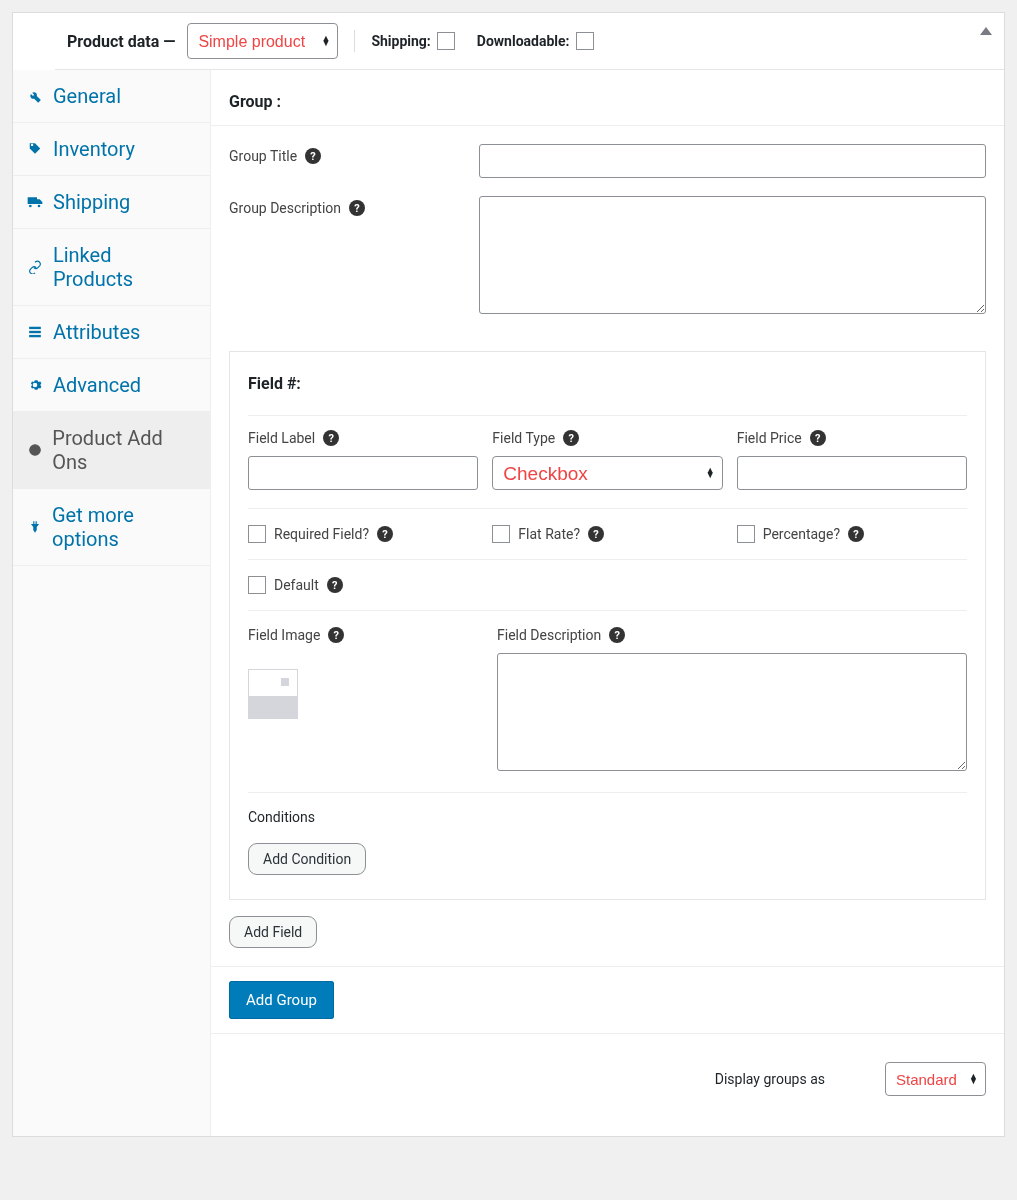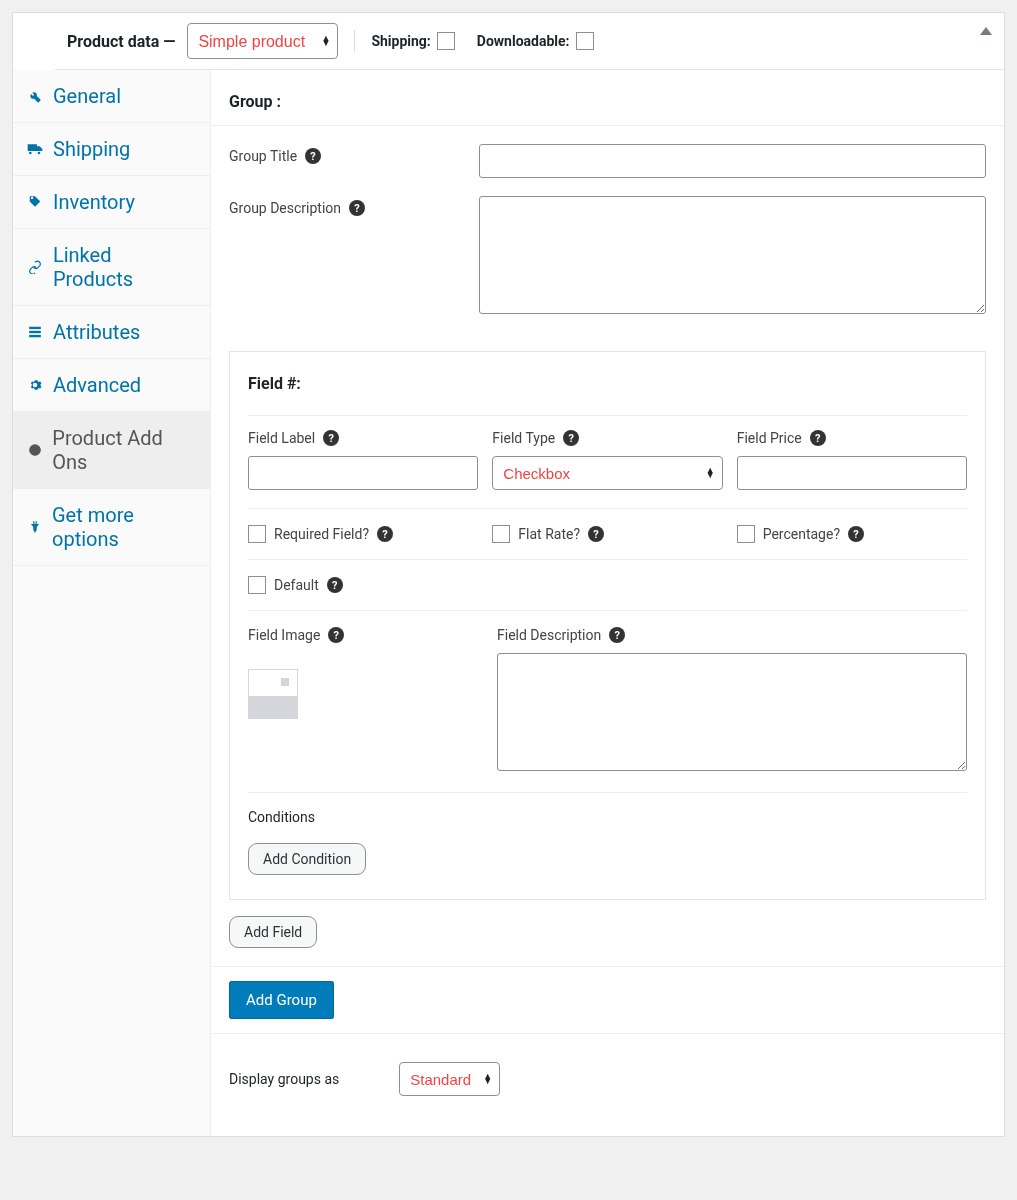--- a/index.html
+++ b/index.html
@@ -184,21 +184,21 @@
     border-top: 1px solid #eee;
     padding-top: 14px;
   }
   .triple .col .lab, .halfrow .lab2 {
     display: flex;
     align-items: center;
     gap: 8px;
     margin-bottom: 10px;
     color: #444;
   }
-  .triple .select-wrap select { width: 100%; font-size: 15px; height: 34px; }
+  .triple .select-wrap select { width: 100%; font-size: 19px; height: 34px; }
   .checkrow {
     display: grid;
     grid-template-columns: 1fr 1fr 1fr;
     gap: 14px;
     border-top: 1px solid #eee;
     padding: 16px 0;
     margin-top: 18px;
   }
   .checkrow .citm, .singlecheck .citm {
     display: flex;
@@ -265,20 +265,21 @@
     margin-top: 18px;
     padding: 24px 18px;
     border-top: 1px solid #eee;
   }
   .display-row {
     border-top: 1px solid #eee;
     padding: 28px 18px 10px;
     display: flex;
     align-items: center;
     gap: 60px;
+    justify-content: flex-end;
   }
   .display-row .select-wrap select { font-size: 15px; height: 34px; padding-right: 28px;}
 </style>
 </head>
 <body>
 
 <div class="panel">
   <div class="panel-header">
     <span class="title">Product data —</span>
     <span class="select-wrap">
@@ -307,33 +308,33 @@
       <div class="tab">
         <span class="ico">
             <svg width="14" height="14" viewBox="0 0 24 24" fill="#0073aa">
               <path d="M22 19l-7-7c.6-1.7.2-3.7-1.2-5.1-1.8-1.8-4.7-1.9-6.6-.3l3.4 3.4-2.1 2.1L5.1 8.7c-1.6 1.9-1.5 4.8.3 6.6 1.4 1.4 3.4 1.8 5.1 1.2l7 7 4.5-4.5z"></path>
             </svg>
           </span>
         <span>General</span>
       </div>
       <div class="tab">
         <span class="ico">
+            <svg width="14" height="14" viewBox="0 0 24 24" fill="#0073aa">
+              <path d="M21 11l-9-9H3v9l9 9 9-9zM7 7a2 2 0 110-4 2 2 0 010 4z"></path>
+            </svg>
+          </span>
+        <span>Inventory</span>
+      </div>
+      <div class="tab">
+        <span class="ico">
             <svg width="16" height="14" viewBox="0 0 24 18" fill="#0073aa">
               <path d="M1 2h14v10H1zM15 5h4l4 4v3h-8zM5 17a2 2 0 100-4 2 2 0 000 4zm13 0a2 2 0 100-4 2 2 0 000 4z"></path>
             </svg>
           </span>
         <span>Shipping</span>
-      </div>
-      <div class="tab">
-        <span class="ico">
-            <svg width="14" height="14" viewBox="0 0 24 24" fill="#0073aa">
-              <path d="M21 11l-9-9H3v9l9 9 9-9zM7 7a2 2 0 110-4 2 2 0 010 4z"></path>
-            </svg>
-          </span>
-        <span>Inventory</span>
       </div>
       <div class="tab">
         <span class="ico">
             <svg width="14" height="14" viewBox="0 0 24 24" fill="#0073aa">
               <path d="M10 13a5 5 0 007 0l3-3a5 5 0 00-7-7l-1 1m2 9a5 5 0 00-7 0l-3 3a5 5 0 007 7l1-1" stroke="#0073aa" stroke-width="2" fill="none"></path>
             </svg>
           </span>
         <span>Linked Products</span>
       </div>
       <div class="tab">

